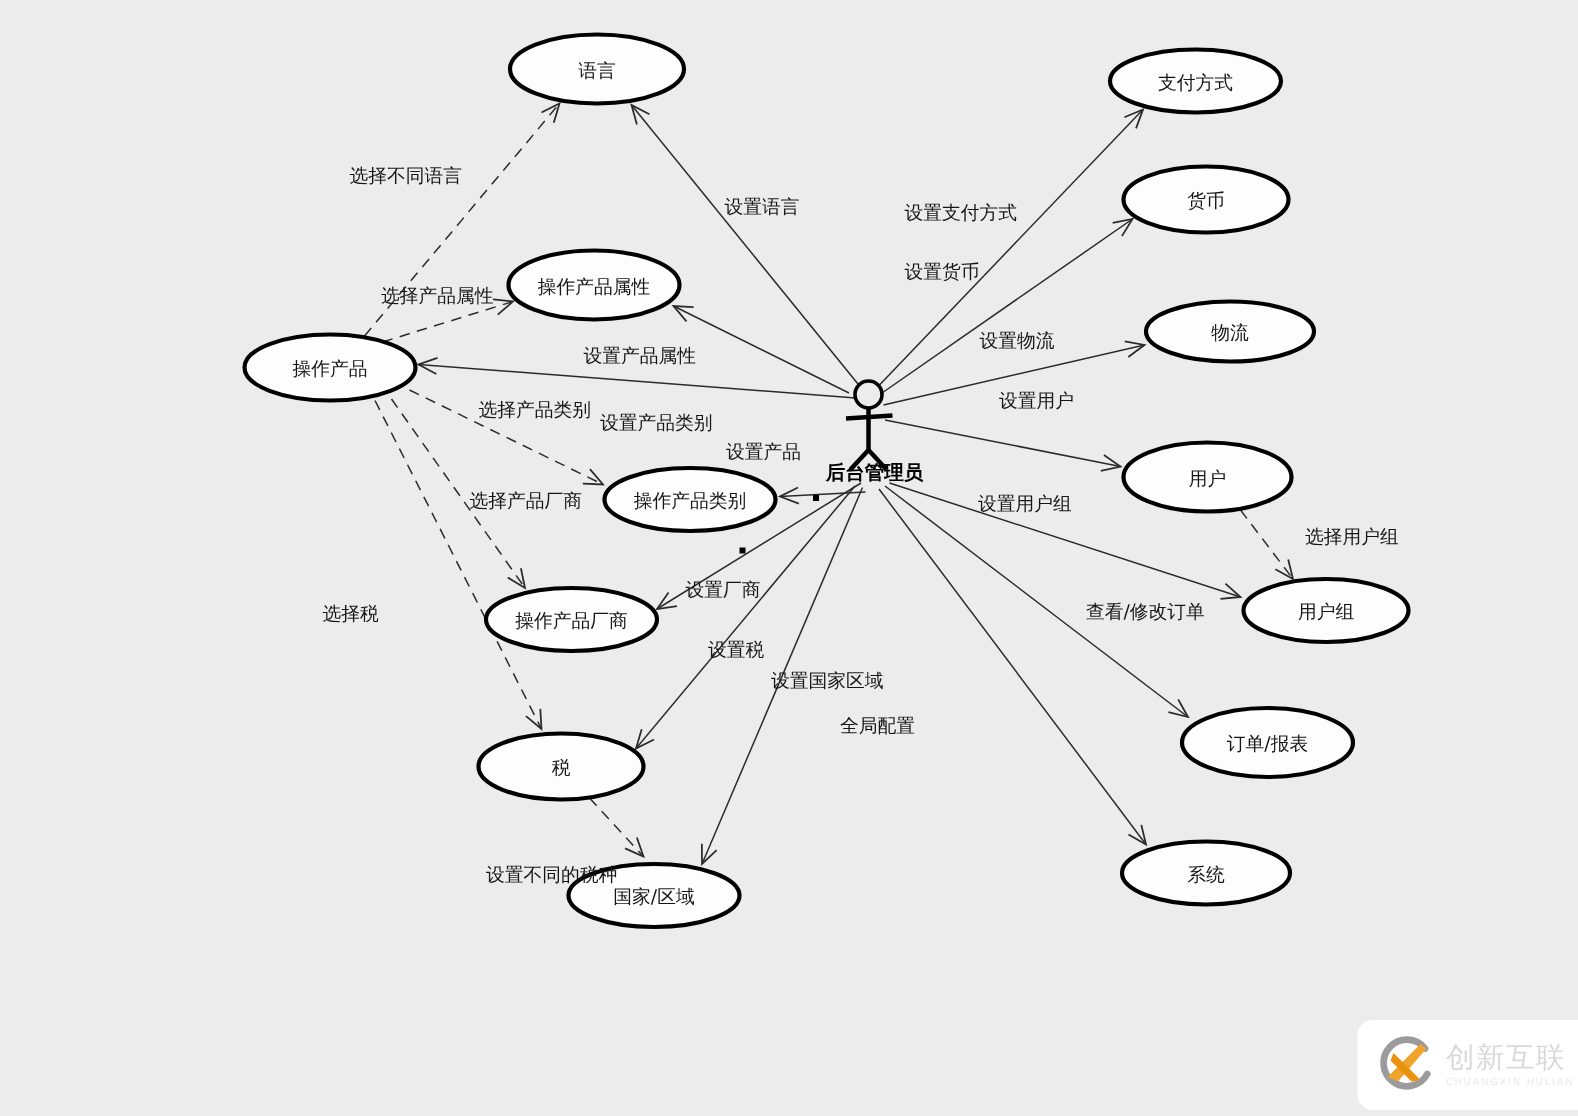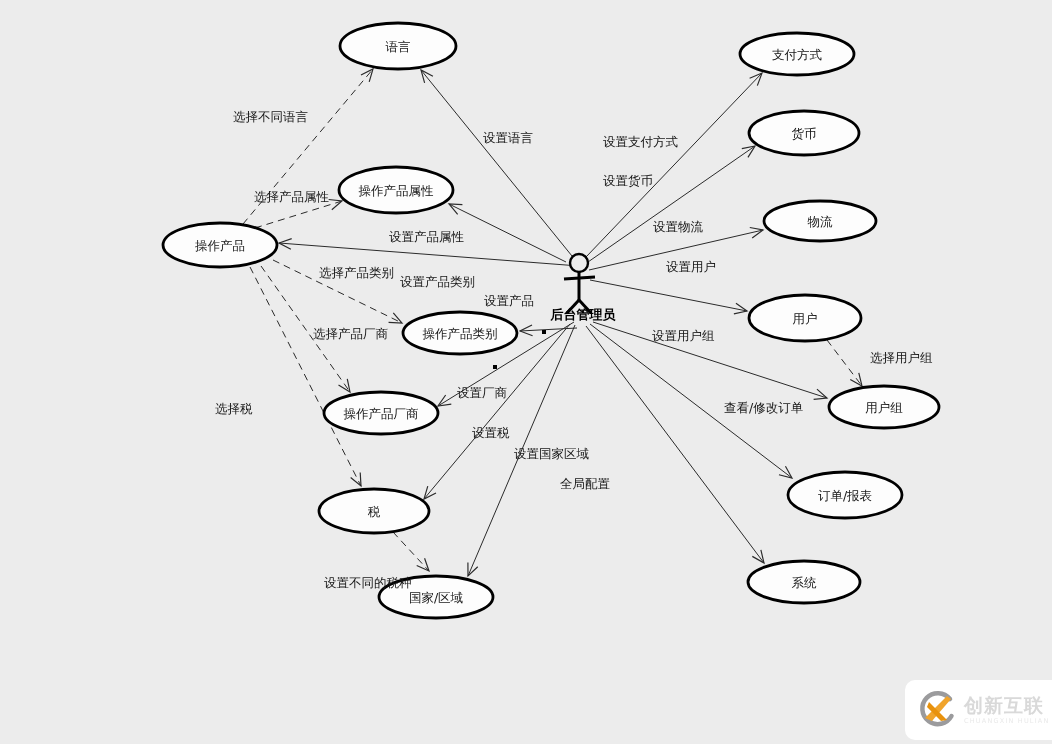--- a/index.html
+++ b/index.html
@@ -28,21 +28,21 @@
   .watermark {
     position: absolute; right: 0; bottom: 4px;
     width: 147px; height: 60px;
     background: #ffffff;
     border-radius: 10px 0 0 10px;
     display: flex; align-items: center; gap: 7px;
     padding-left: 12px; box-sizing: border-box;
   }
   .wm-text { display: flex; flex-direction: column; line-height: 1; }
   .wm-brand {
-    font-size: 19px; font-weight: bold; color: #d9d9d9;
+    font-size: 19px; font-weight: normal; color: #d9d9d9;
     letter-spacing: 1px; white-space: nowrap;
   }
   .wm-sub {
     font-size: 6.5px; color: #e9e9e9; letter-spacing: 1.2px;
     margin-top: 3px; white-space: nowrap;
   }
 </style>
 </head>
 <body>
 

